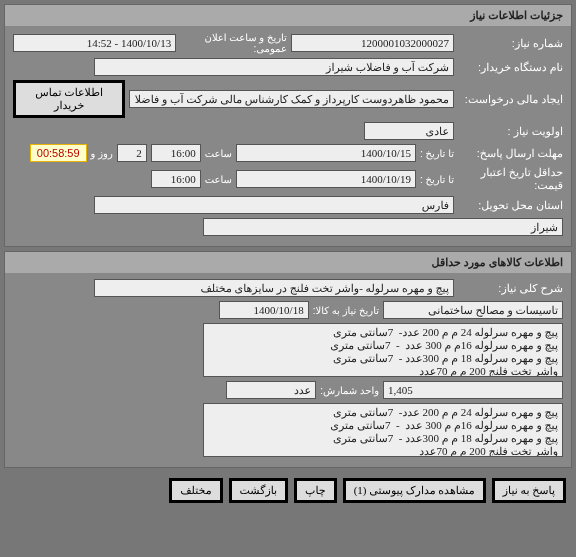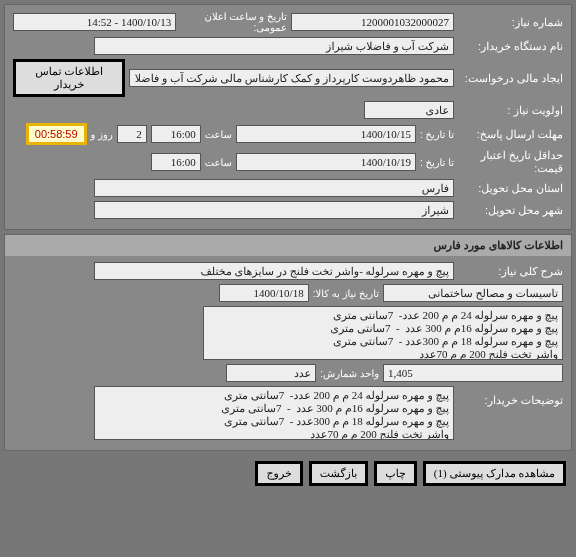--- a/index.html
+++ b/index.html
@@ -64,30 +64,31 @@
   cursor: pointer;
 }
 .btn-bar {
   display: flex;
   gap: 6px;
   padding: 6px 10px;
   justify-content: flex-start;
 }
 .timer {
   background: #ffc;
-  border: 3px solid #eab308;
+  border: 1px solid #eab308;
   padding: 2px 6px;
   color: #b00;
   font-size: 11px;
 }
 </style>
 </head>
 <body>
 
 <div class="panel">
+  <div class="panel-header">جزئیات اطلاعات نیاز</div>
   <div class="panel-body">
 
     <div class="row">
       <span class="label">شماره نیاز:</span>
       <input type="text" class="inp-md" readonly="" value="1200001032000027" style="">
       <span class="txt">تاریخ و ساعت اعلان عمومی:</span>
       <input type="text" class="inp-md" readonly="" value="1400/10/13 - 14:52" style="">
     </div>
 
     <div class="row">
@@ -124,29 +125,28 @@
       <span class="txt">ساعت</span>
       <input type="text" class="inp-xs" readonly="" value="16:00" style="">
     </div>
 
     <div class="row">
       <span class="label">استان محل تحویل:</span>
       <input type="text" class="inp-lg" readonly="" value="فارس" style="">
     </div>
 
     <div class="row">
-      <span class="label">شهر محل تحویل:</span>
       <input type="text" class="inp-lg" readonly="" value="شیراز" style="">
     </div>
 
   </div>
 </div>
 
 <div class="panel">
-  <div class="panel-header">اطلاعات کالاهای مورد فارس</div>
+  <div class="panel-header">اطلاعات کالاهای مورد حداقل</div>
   <div class="panel-body">
 
     <div class="row">
       <span class="label">شرح کلی نیاز:</span>
       <input type="text" class="inp-lg" readonly="" value="پیچ و مهره سرلوله -واشر تخت فلنج در سایزهای مختلف" style="">
     </div>
 
     <div class="row">
       <input type="text" class="inp-md" readonly="" value="تاسیسات و مصالح ساختمانی" style="">
       <span class="txt">تاریخ نیاز به کالا:</span>
@@ -160,28 +160,28 @@
 واشر تخت فلنج 200 م م 70عدد</textarea>
     </div>
 
     <div class="row">
       <input type="text" class="inp-md" style="text-align: left;" readonly="" value="1,405">
       <span class="txt">واحد شمارش:</span>
       <input type="text" class="inp-sm" readonly="" value="عدد" style="">
     </div>
 
     <div class="row" style="align-items:flex-start">
-      <span class="label" style="padding-top:8px">توضیحات خریدار:</span>
       <textarea class="inp-lg" rows="4" readonly="" style="">پیچ و مهره سرلوله 24 م م 200 عدد-  7سانتی متری
 پیچ و مهره سرلوله 16م م 300 عدد  -  7سانتی متری
 پیچ و مهره سرلوله 18 م م 300عدد -  7سانتی متری
 واشر تخت فلنج 200 م م 70عدد</textarea>
     </div>
 
   </div>
 </div>
 
 <div class="btn-bar">
+  <button class="btn">پاسخ به نیاز</button>
   <button class="btn">مشاهده مدارک پیوستی (1)</button>
   <button class="btn">چاپ</button>
   <button class="btn">بازگشت</button>
-  <button class="btn">خروج</button>
+  <button class="btn">مختلف</button>
 </div>
 
 </body></html>

